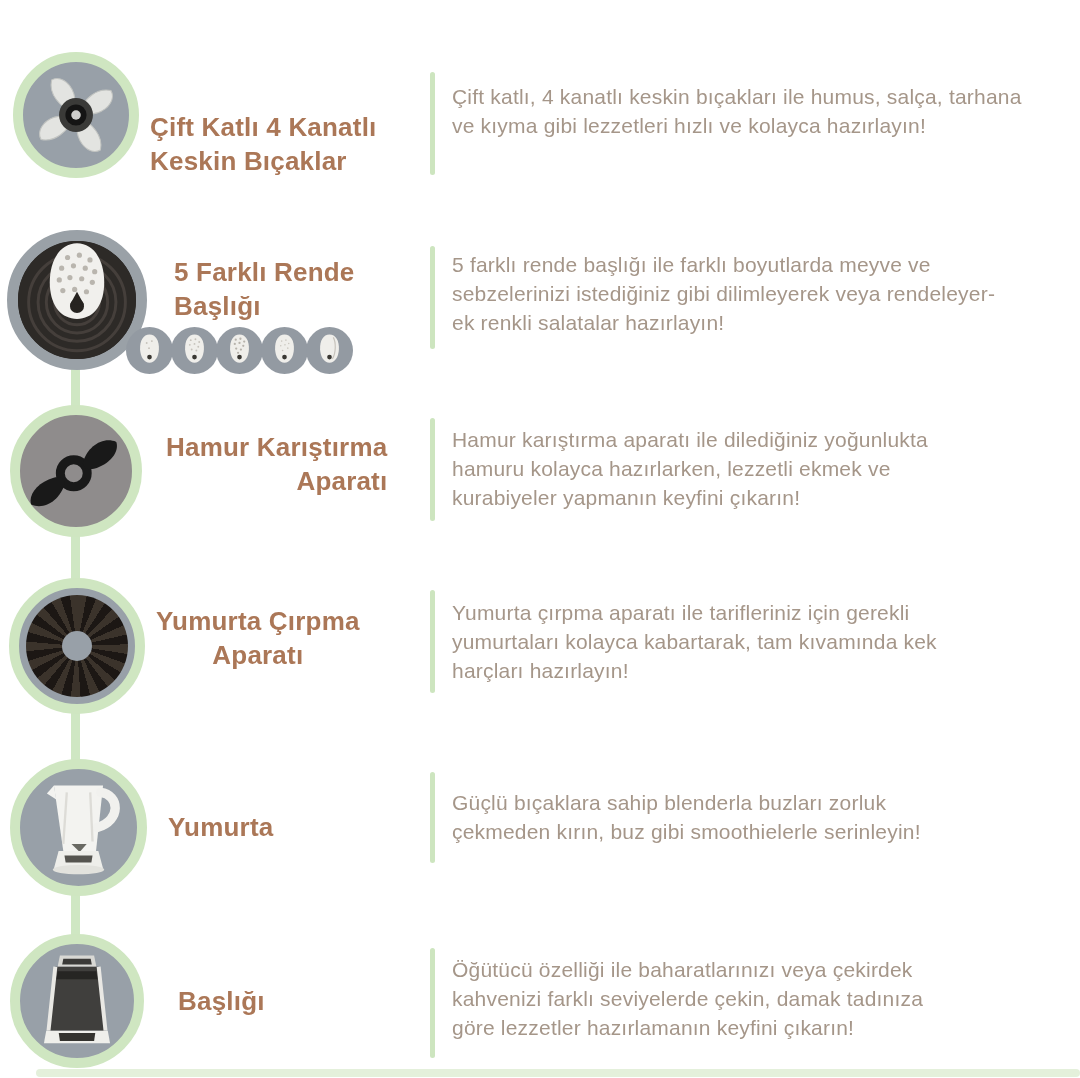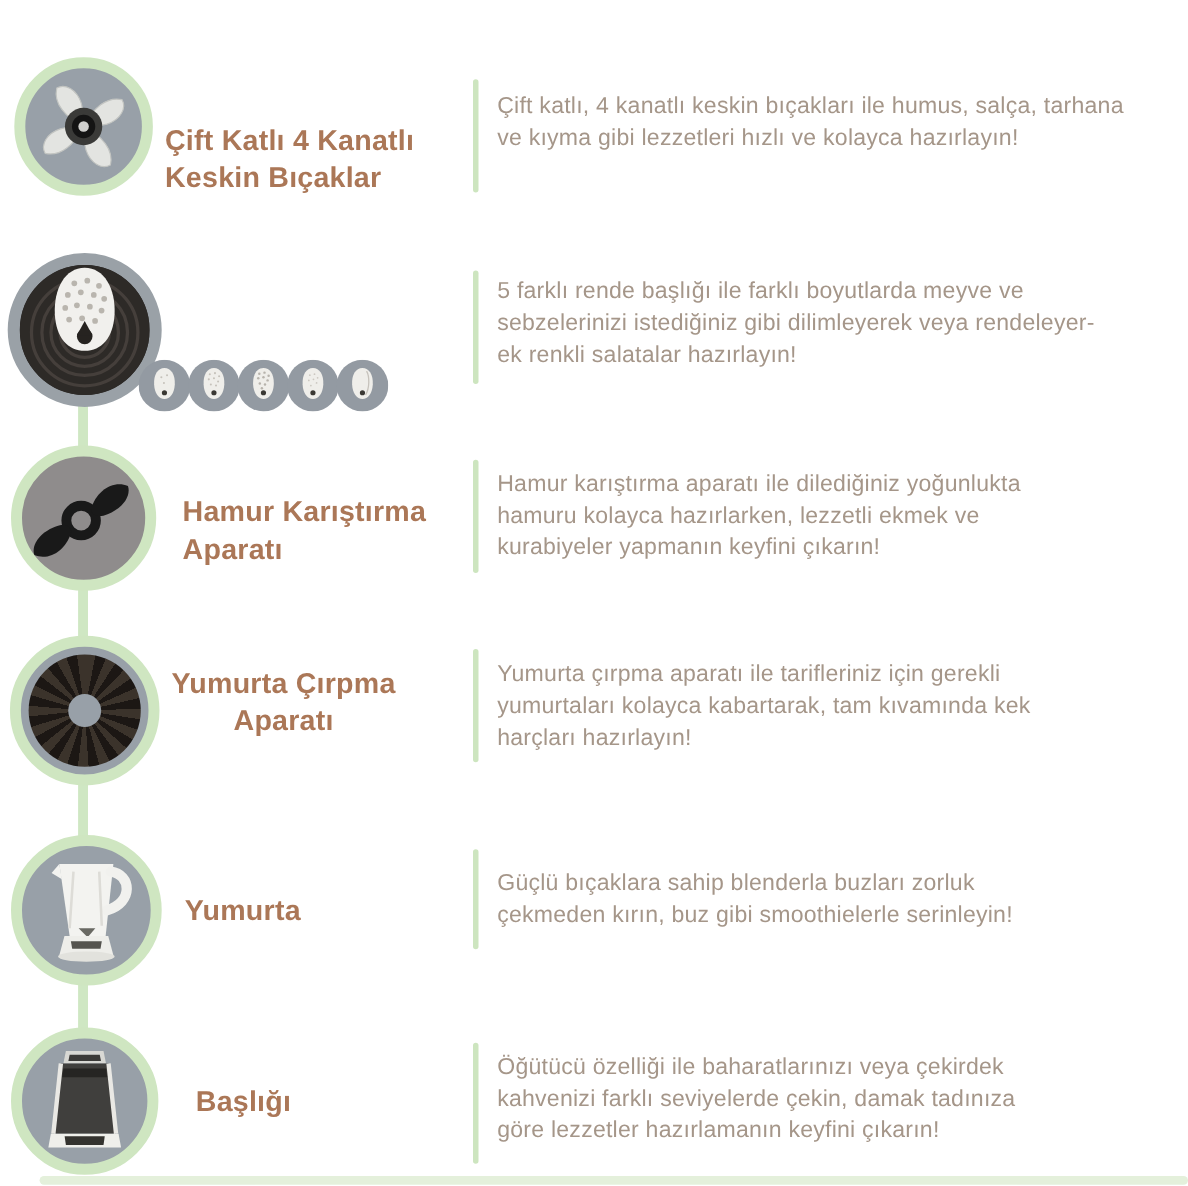--- a/index.html
+++ b/index.html
@@ -109,20 +109,22 @@
           <circle cx="54" cy="32" r="2.2"></circle>
           <circle cx="63" cy="35" r="2.2"></circle>
         <circle cx="38" cy="42" r="2.2"></circle>
           <circle cx="48" cy="41" r="2.2"></circle>
           <circle cx="58" cy="43" r="2.2"></circle>
       </g>
       <circle cx="50" cy="55" r="6" fill="#262320"></circle>
       <path d="M50 43 L56 54 L44 54 Z" fill="#262320"></path>
     </svg>
   </div>
+  <h3 class="title" style="left:174px;top:255px;">5 Farklı Rende
+Başlığı</h3>
   <div class="thumbs">
     <div class="thumb">
       <svg viewBox="0 0 100 100">
           <circle cx="50" cy="50" r="50" fill="#939aa2"></circle>
           <path d="M50 16 C 63 16, 71 29, 70 48 C 69 65, 61 76, 50 76 C 39 76, 31 65, 30 48 C 29 29, 37 16, 50 16 Z" fill="#efeeea"></path>
           <circle cx="50" cy="64" r="5" fill="#3a3833"></circle>
           <circle cx="44" cy="34" r="2" fill="#c6c2bb"></circle>
           <circle cx="55" cy="30" r="2" fill="#c6c2bb"></circle>
           <circle cx="49" cy="45" r="2" fill="#c6c2bb"></circle>
         </svg>
@@ -192,21 +194,21 @@
 sebzelerinizi istediğiniz gibi dilimleyerek veya rendeleyer-
 ek renkli salatalar hazırlayın!</p>
 
   <div class="circle ring-green" style="left:10px;top:405px;width:132px;height:132px;background:#8f8c8c;">
     <svg viewBox="0 0 100 100">
       <circle cx="48" cy="52" r="12" fill="none" stroke="#191919" stroke-width="8"></circle>
       <path d="M56 43 C 60 28, 74 19, 86 24 C 89 33, 80 44, 66 48 C 61 49, 57 48, 56 43 Z" fill="#191919"></path>
       <path d="M40 61 C 36 76, 22 85, 10 80 C 7 71, 16 60, 30 56 C 35 55, 39 56, 40 61 Z" fill="#191919"></path>
     </svg>
   </div>
-  <h3 class="title" style="left:166px;top:448px;">Hamur Karıştırma
+  <h3 class="title" style="left:166px;top:430px;text-align:right;">Hamur Karıştırma
 Aparatı</h3>
   <div class="divider" style="top:418px;height:103px;"></div>
   <p class="desc" style="top:425px;">Hamur karıştırma aparatı ile dilediğiniz yoğunlukta
 hamuru kolayca hazırlarken, lezzetli ekmek ve
 kurabiyeler yapmanın keyfini çıkarın!</p>
 
   <div class="circle ring-green" style="left:9px;top:578px;width:136px;height:136px;">
     <div class="whisk-disc"></div>
   </div>
   <h3 class="title" style="left:156px;top:604px;text-align:center;">Yumurta Çırpma

